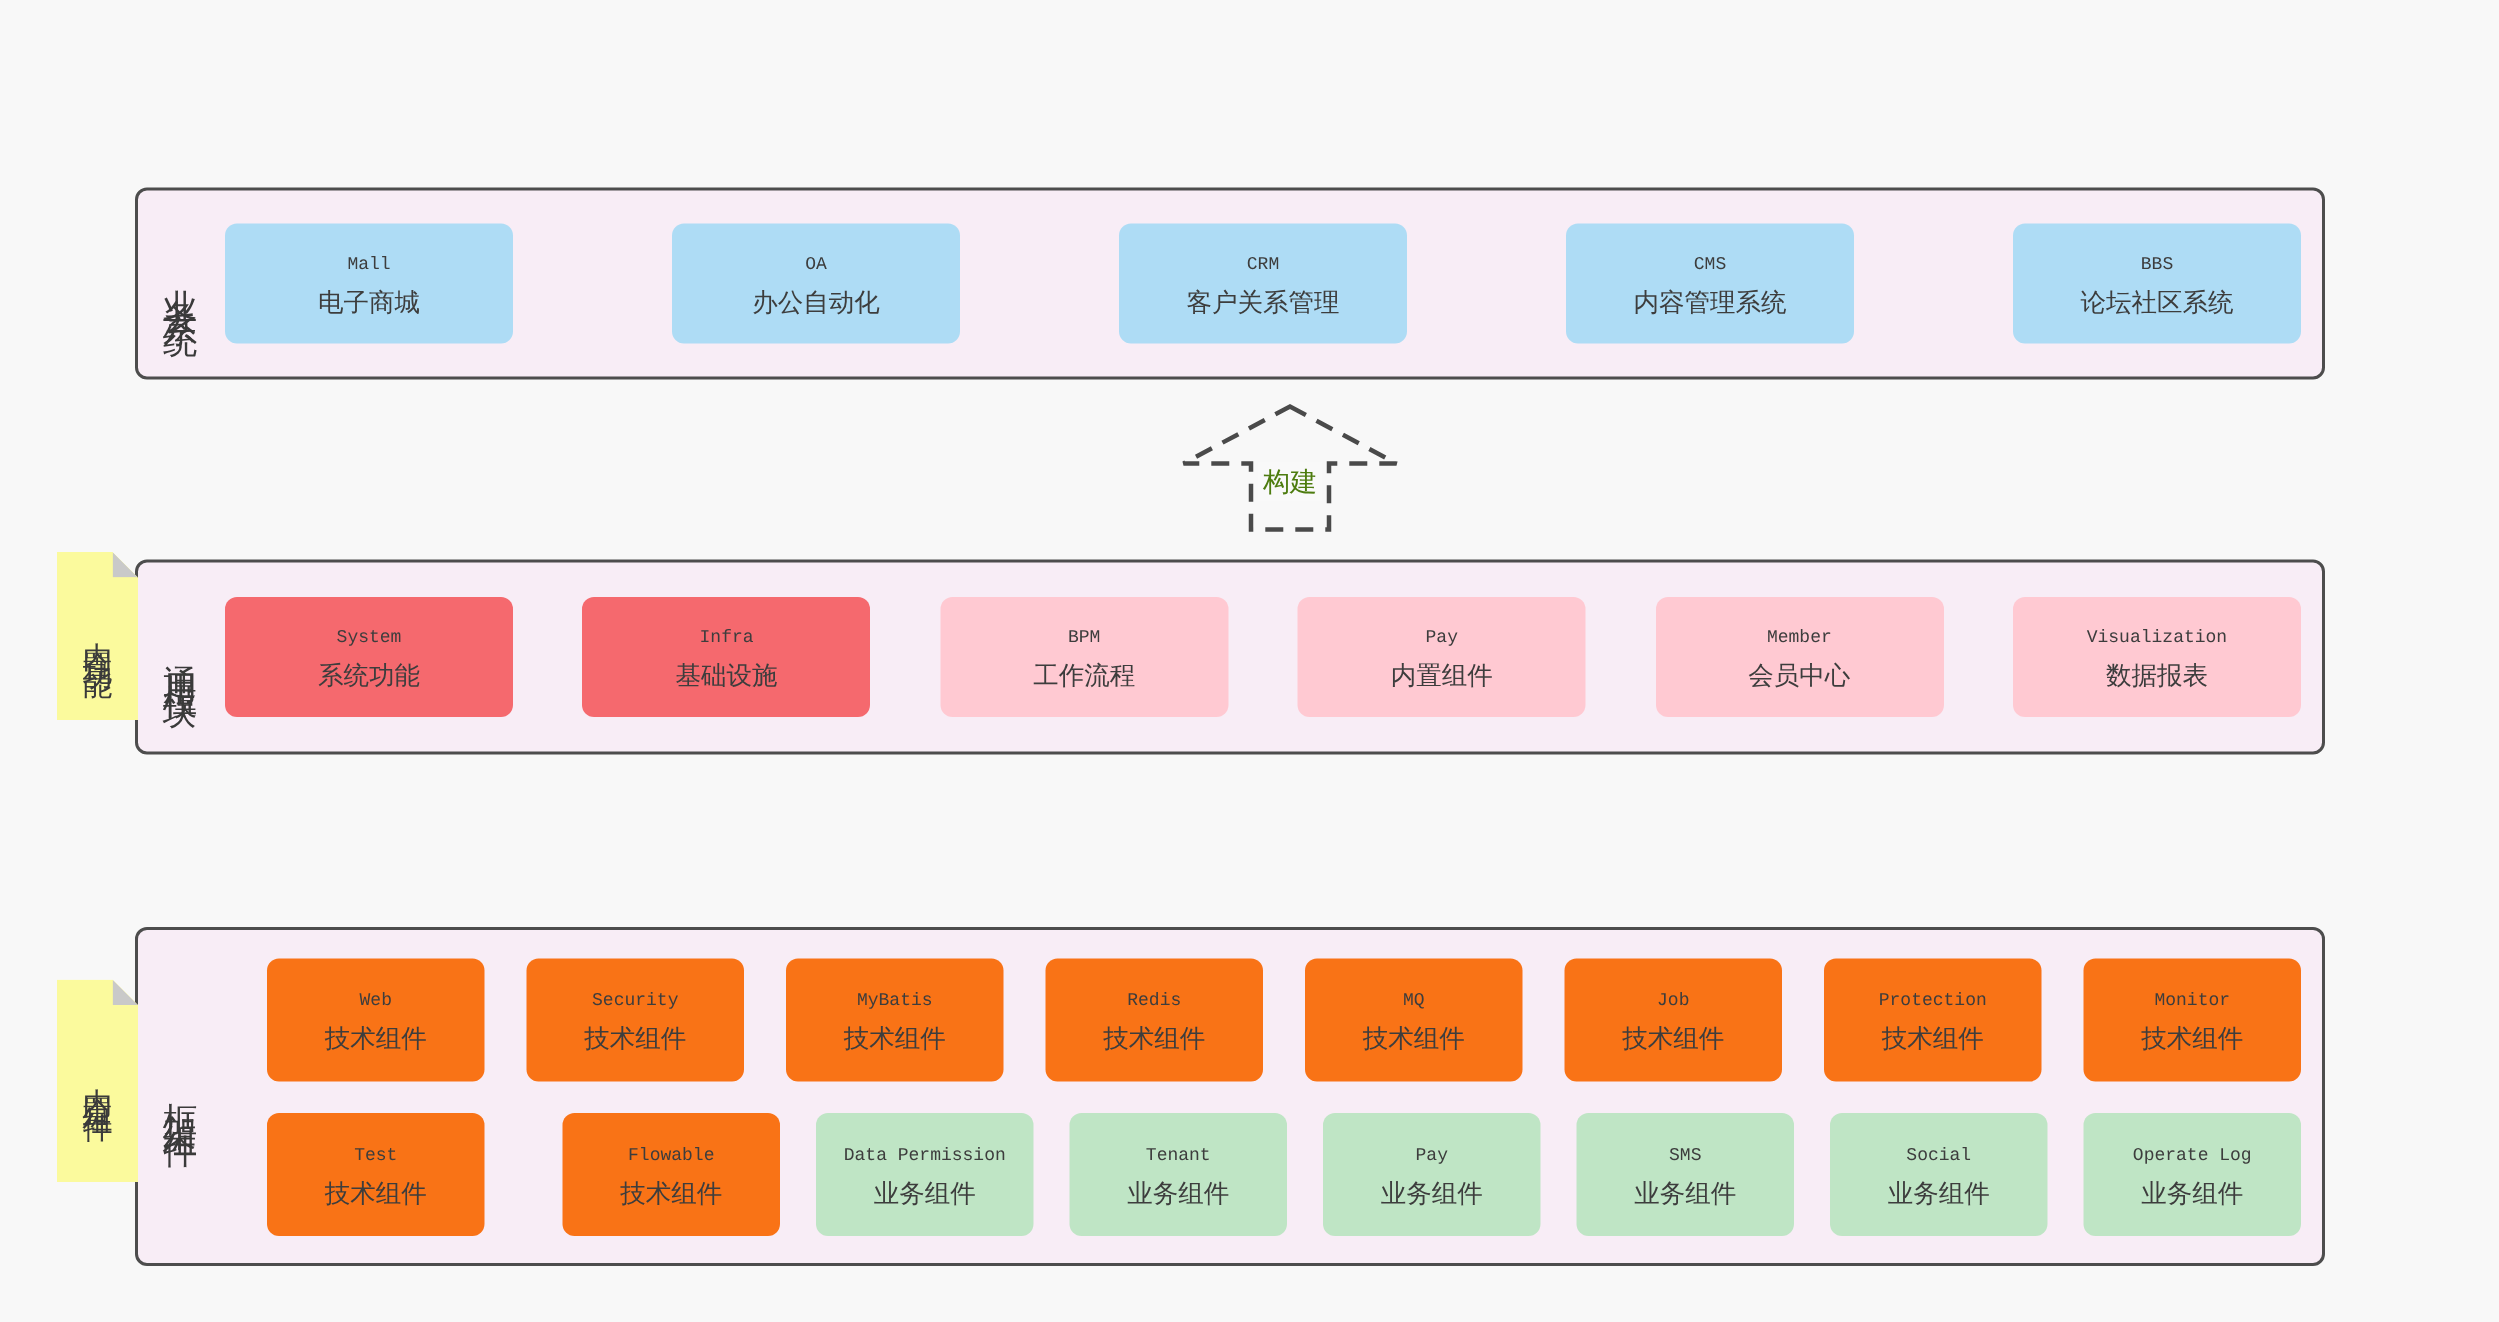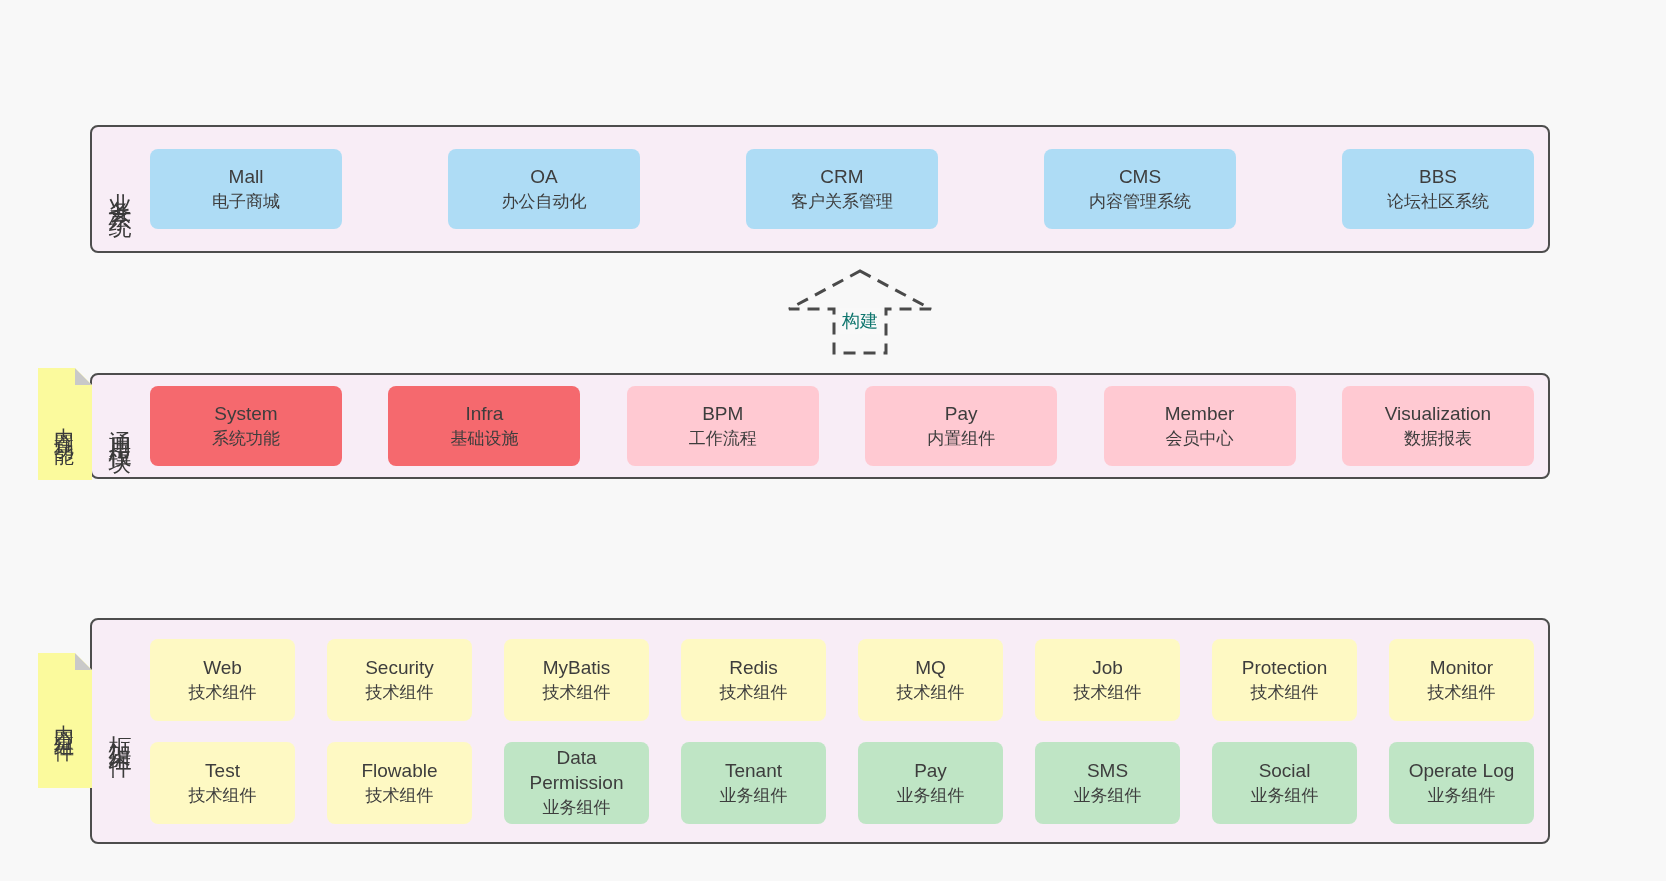--- a/index.html
+++ b/index.html
@@ -18,21 +18,21 @@
   .layer{
     position:absolute;left:90px;width:1460px;
     background:#f8edf6;
     border:2px solid #4d4d4d;
     border-radius:8px;
     box-sizing:border-box;
     display:flex;
     z-index:1;
   }
   #layer-business {top:125px;height:128px;}
-  #layer-modules  {top:373px;height:106px;}
+  #layer-modules  {top:373px;height:130px;}
   #layer-framework{top:618px;height:226px;}
   .layer-label{
     width:58px;
     display:flex;align-items:center;justify-content:center;
     writing-mode:vertical-rl;text-orientation:upright;
     font-size:23px;letter-spacing:7px;color:#3a3a3a;
   }
   .row{
     flex:1;display:flex;align-items:center;justify-content:space-between;
     padding-right:14px;
@@ -41,41 +41,41 @@
     flex:1;display:flex;flex-direction:column;justify-content:center;
     gap:21px;padding-right:14px;
   }
   .rows .row8{display:flex;justify-content:space-between;}
   
   .box{
     border-radius:8px;
     display:flex;flex-direction:column;align-items:center;justify-content:center;
     text-align:center;line-height:25px;
   }
-  .box .en{font-size:19px;}
+  .box .en{font-size:12px;font-family:Liberation Mono, monospace;}
   .box .zh{font-size:17px;}
   .row .box{width:192px;height:80px;}
   .row8 .box{width:145px;height:82px;}
   .box--blue {background:#aedcf5;}
   .box--red  {background:#f5696e;}
   .box--pink {background:#ffc9d2;}
-  .box--green{background:#fef9c3;}
+  .box--green{background:#f97316;margin-left:28px;}
   .box--lgreen{background:#bfe5c5;}
   .box--wrap .en{max-width:112px;}
   
   .arrow{
     position:absolute;width:150px;height:88px;z-index:0;
   }
   #arrow-build  {left:785px;top:268px;}
   #arrow-implement{left:785px;top:514px;}
   .arrow svg{position:absolute;left:0;top:0;}
   .arrow-label{
     position:absolute;left:50%;top:40px;transform:translateX(-50%);
     background:#f9f9f9;padding:1px 3px;
-    font-size:18px;color:#0f766e;white-space:nowrap;
+    font-size:18px;color:#4d7c0f;white-space:nowrap;
   }
   
   .note{
     position:absolute;left:38px;width:54px;
     background:#fbfa9d;
     clip-path:polygon(0 0,calc(100% - 17px) 0,100% 17px,100% 100%,0 100%);
     display:flex;align-items:center;justify-content:center;
     z-index:2;
   }
   #note-builtin-features{top:368px;height:112px;}

